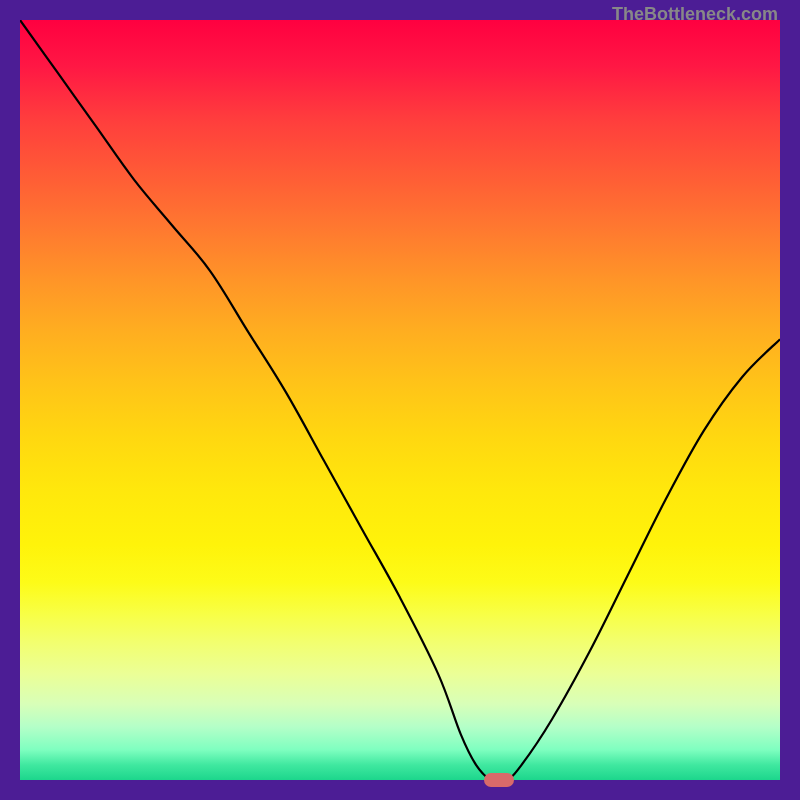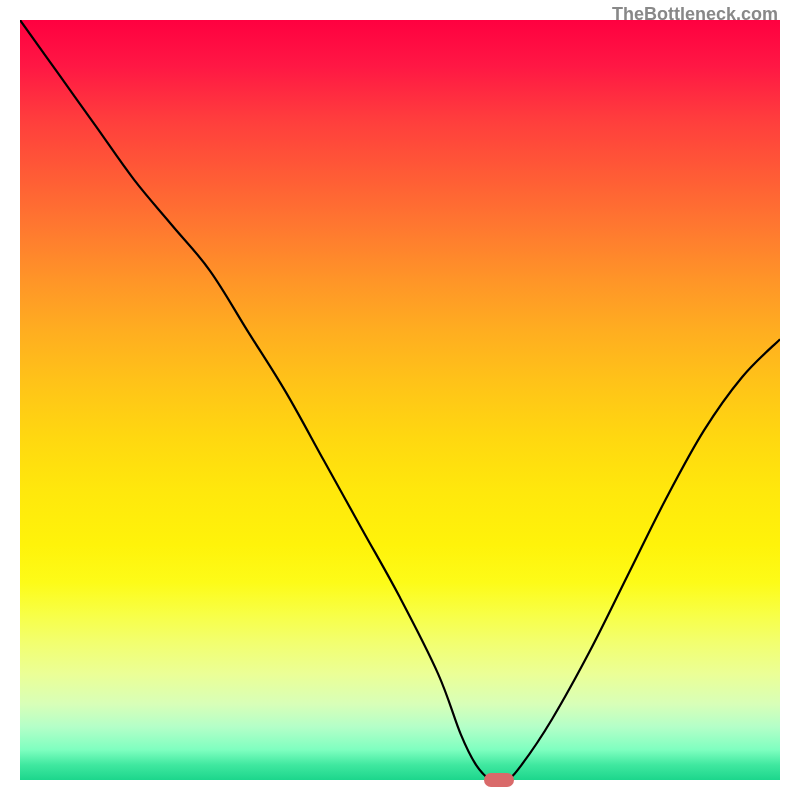--- a/index.html
+++ b/index.html
@@ -7,21 +7,21 @@
     padding: 0;
     width: 800px;
     height: 800px;
     background: #000;
     overflow: hidden;
   }
   .chart-container {
     position: relative;
     width: 800px;
     height: 800px;
-    background: #ffffff;
+    background: #4c1d95;
   }
   .gradient-bg {
     position: absolute;
     left: 20px;
     top: 20px;
     width: 760px;
     height: 760px;
     background: linear-gradient(to bottom,
       #ff0040 0%,
       #ff1744 6%,

